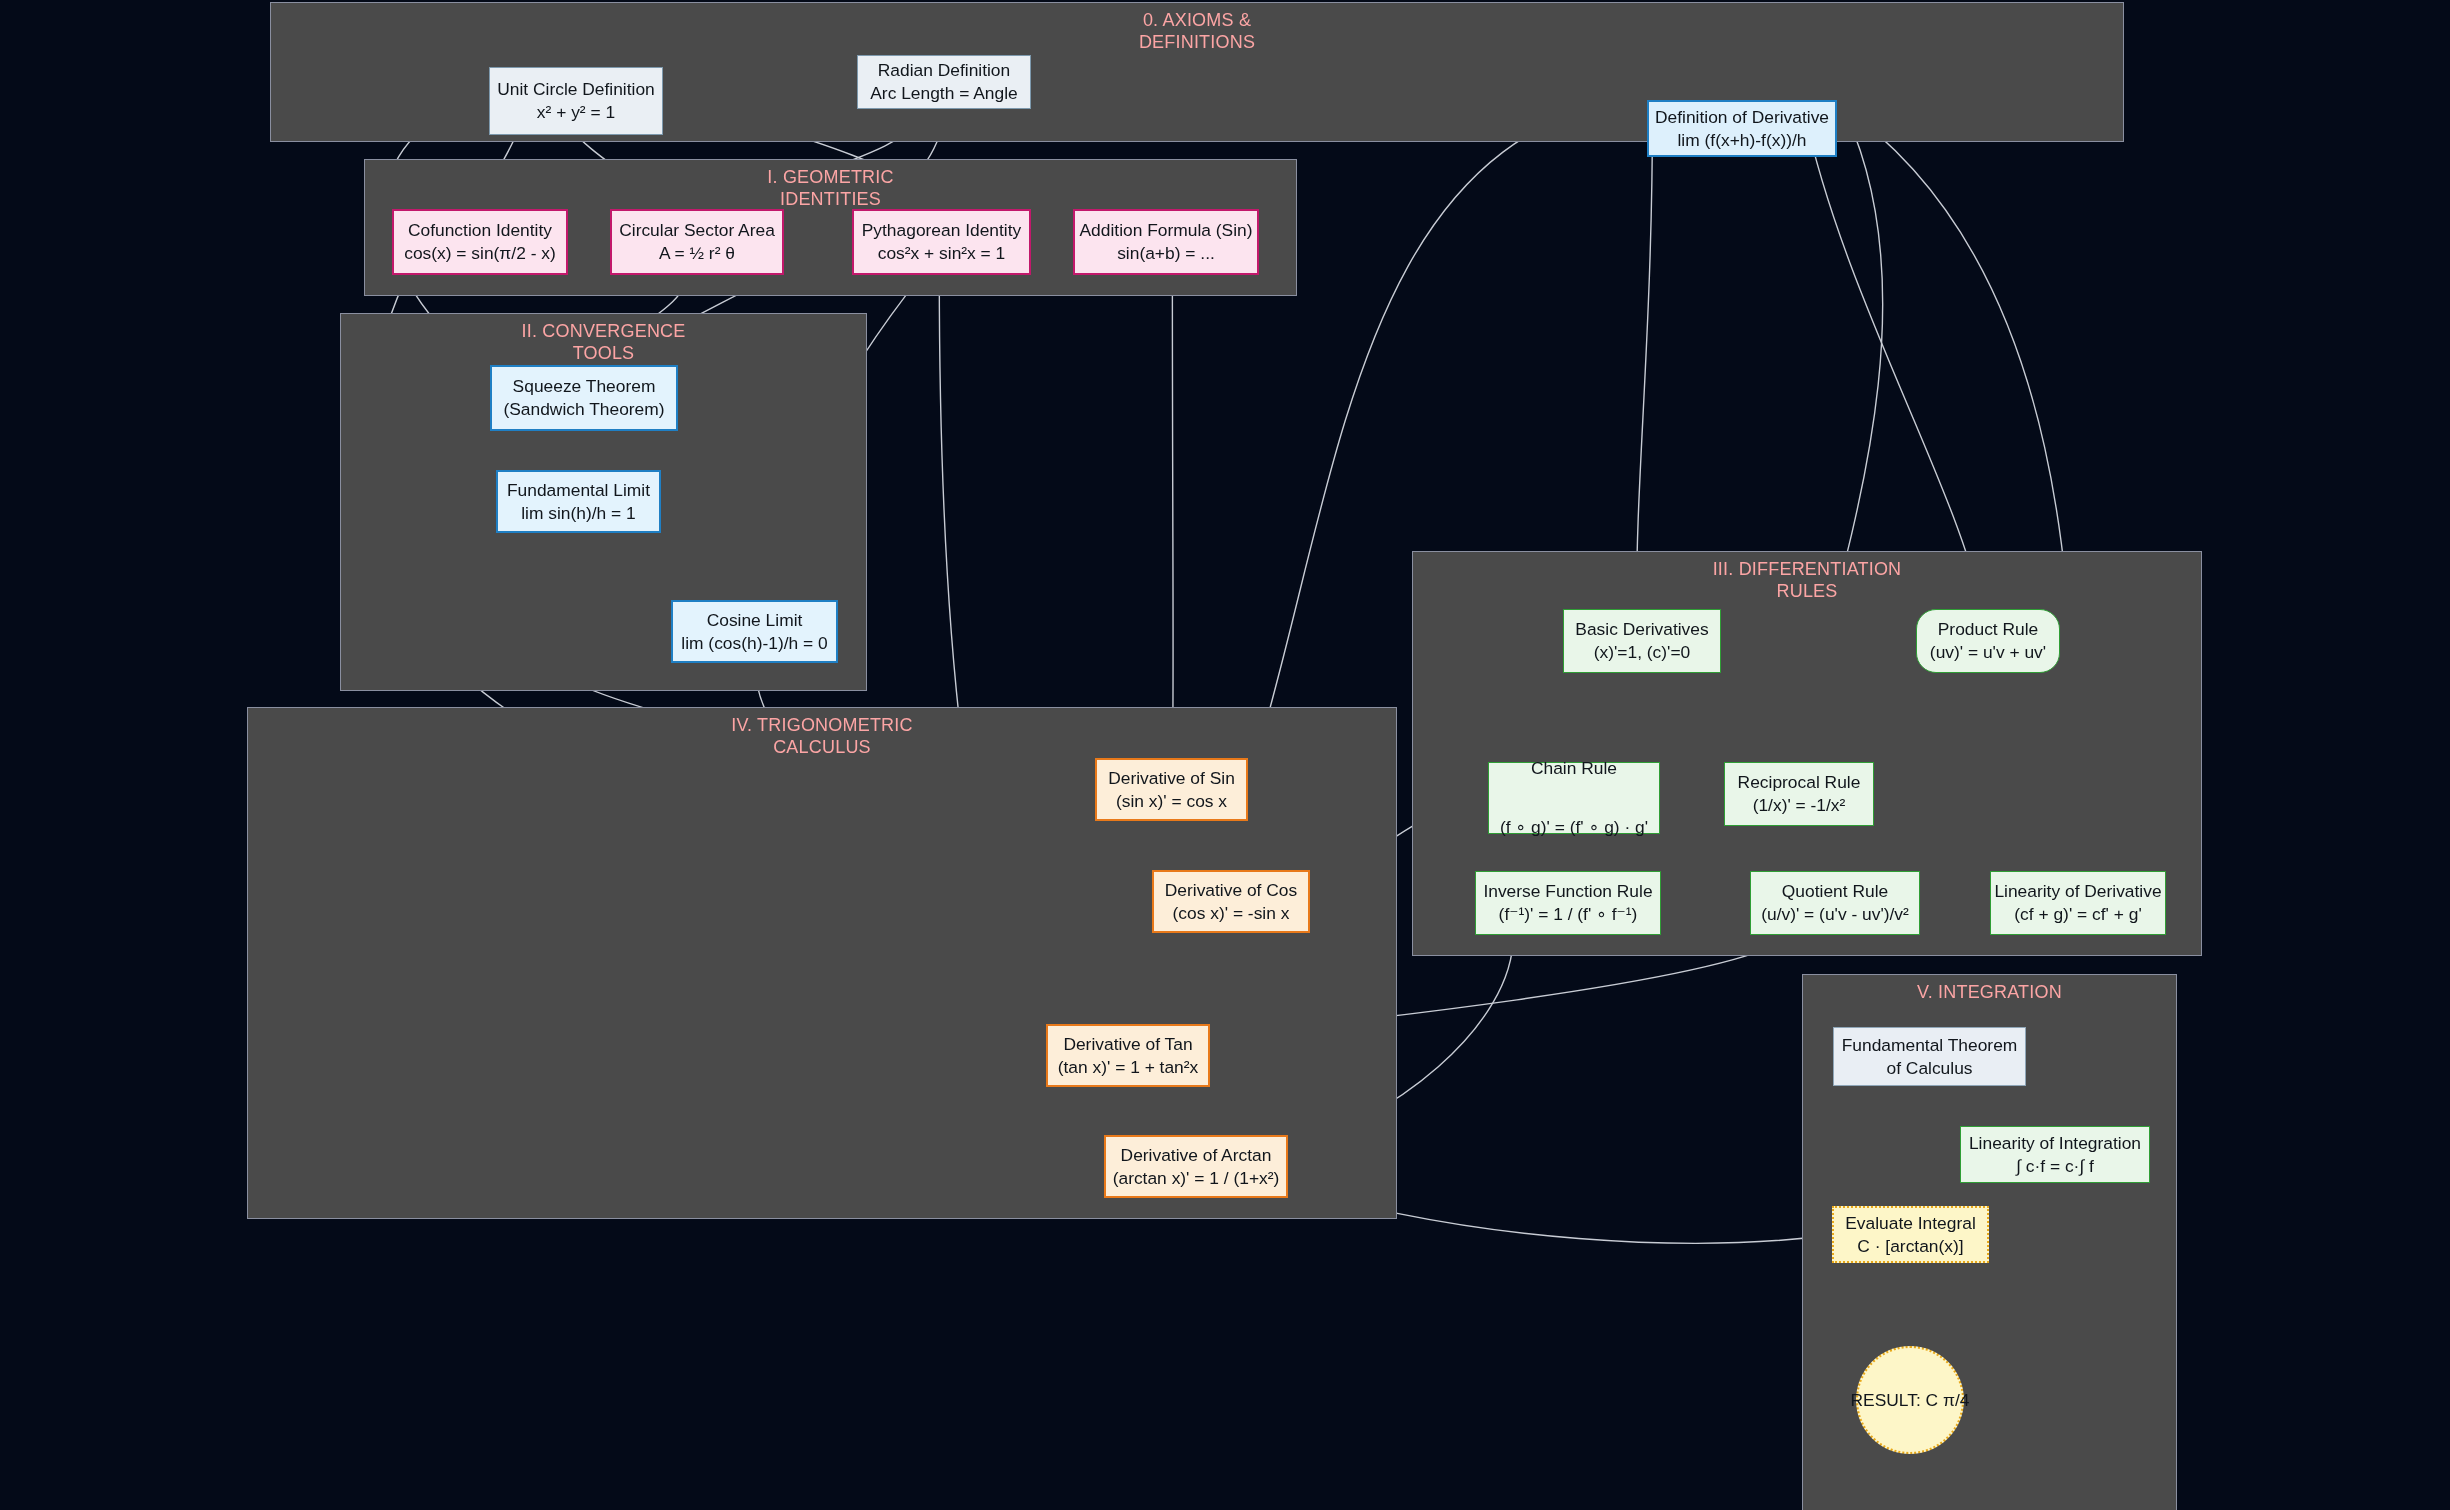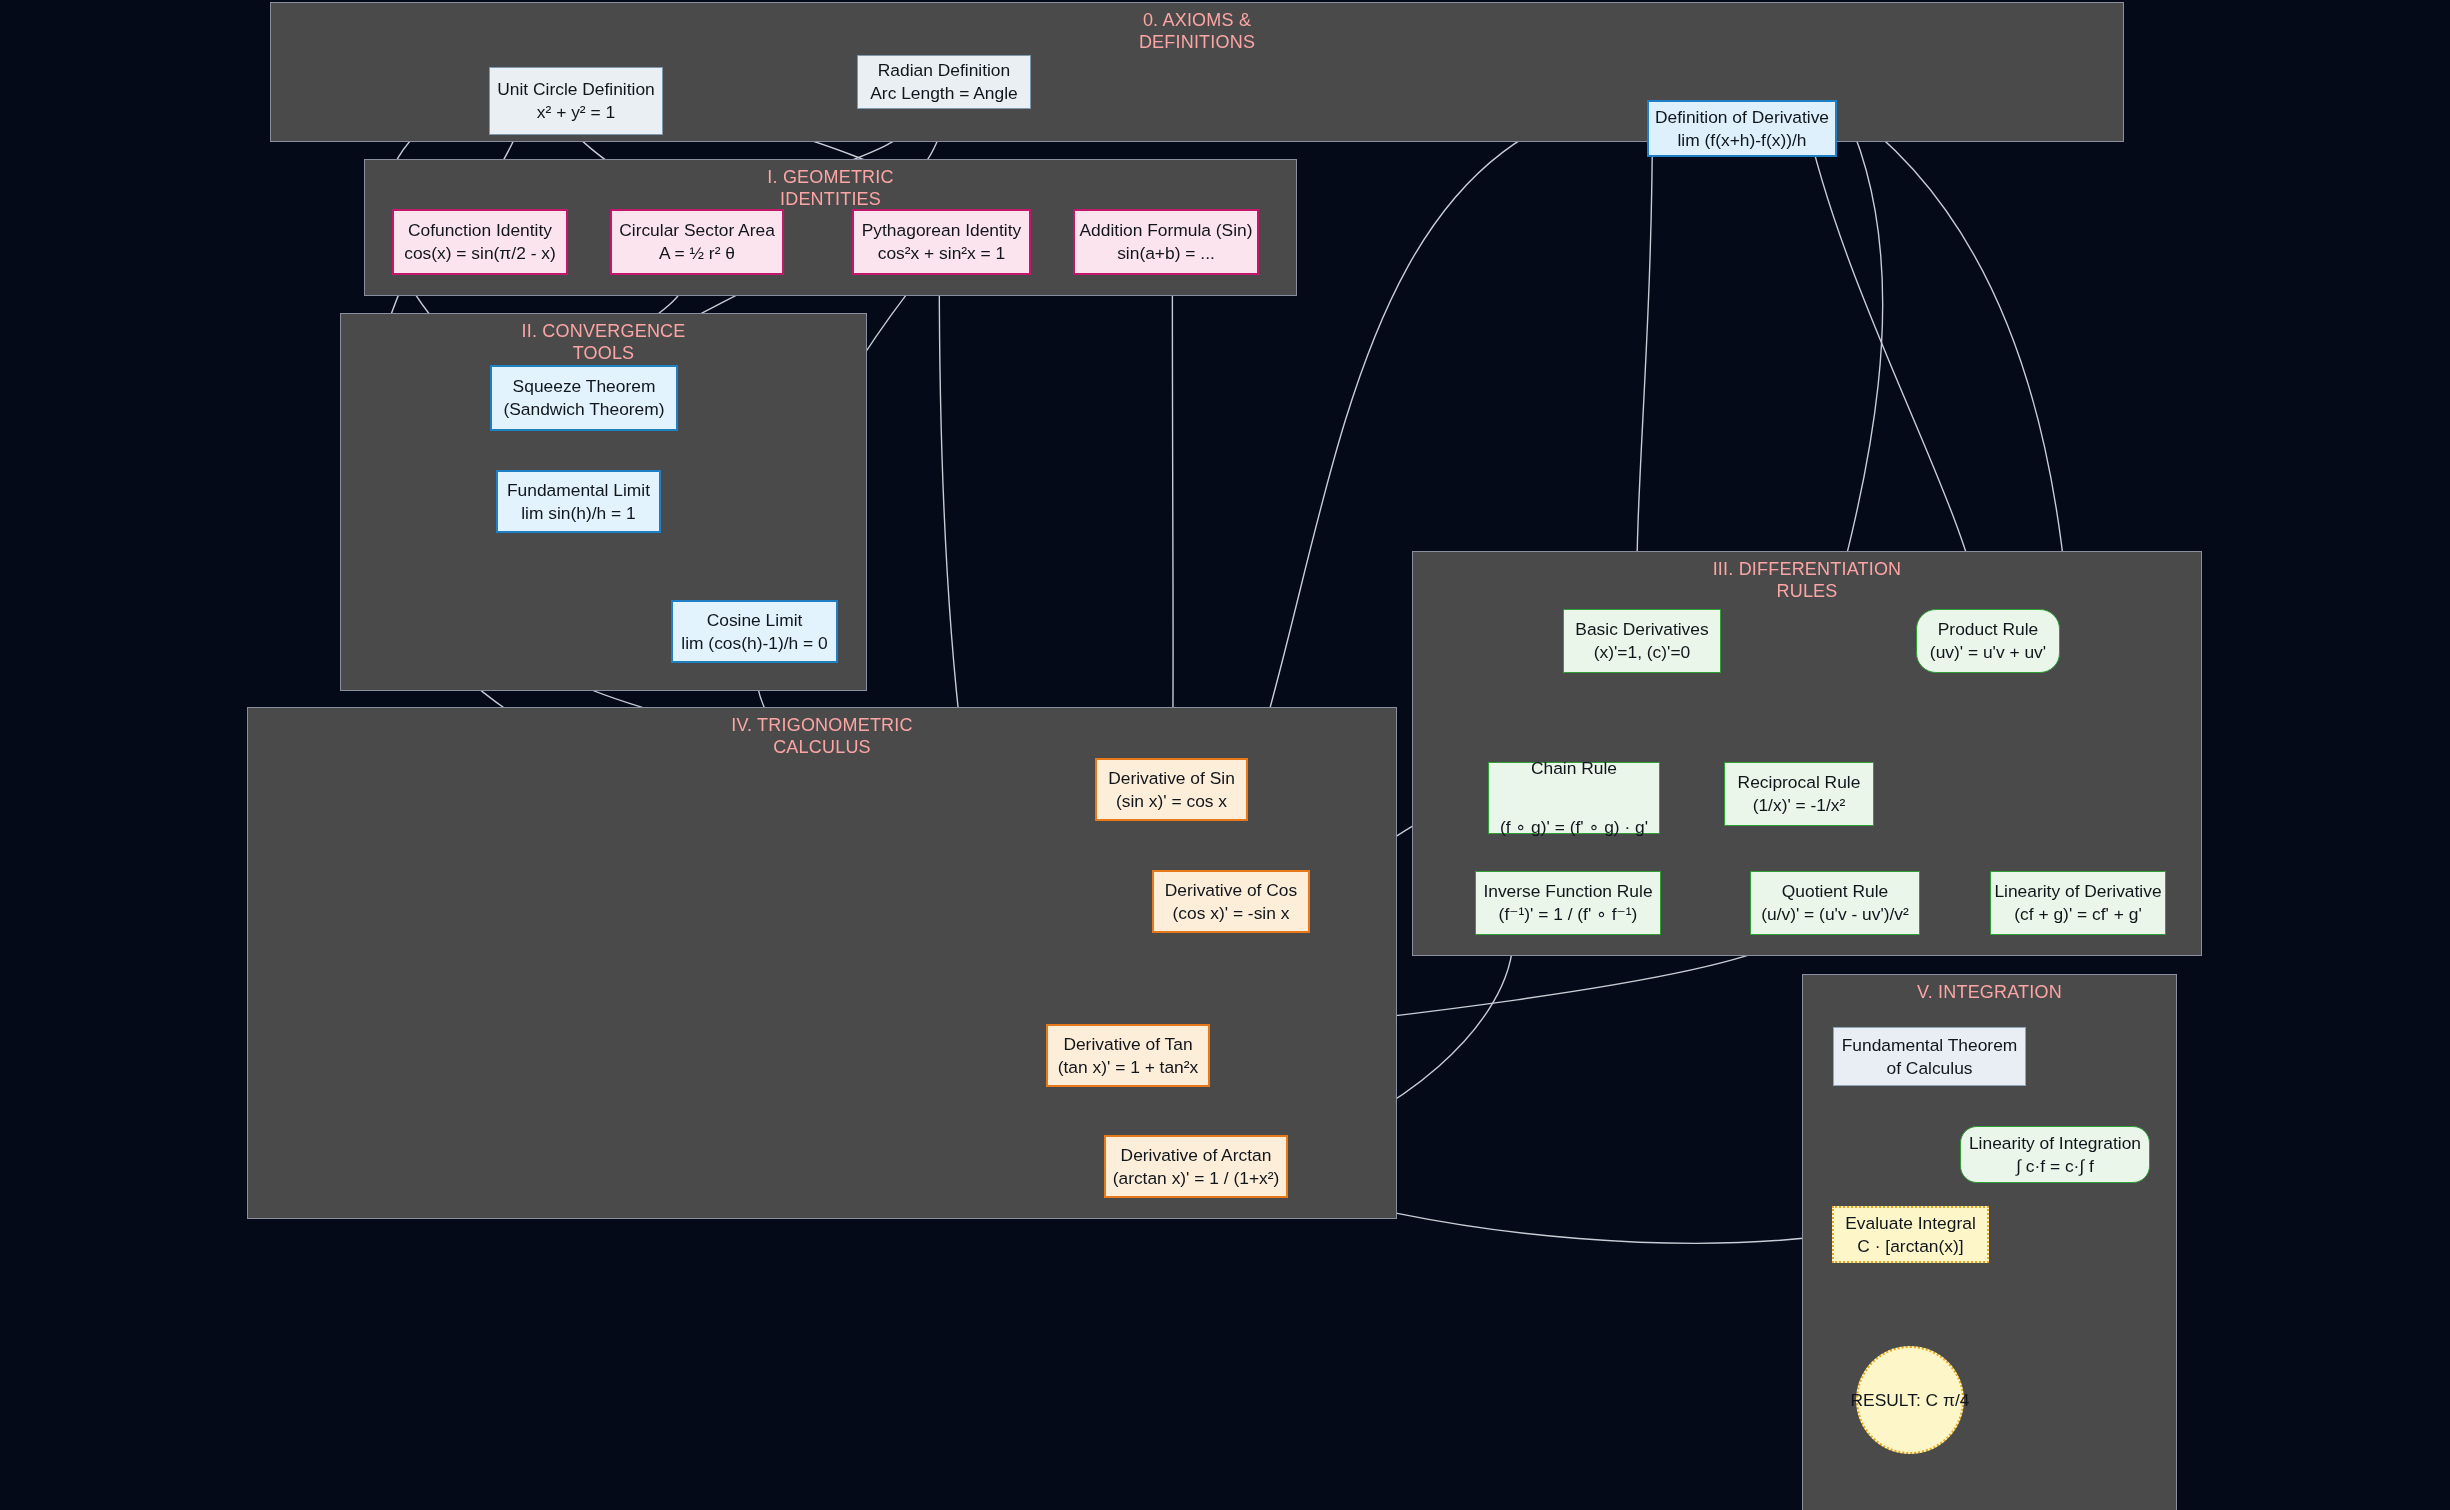--- a/index.html
+++ b/index.html
@@ -207,21 +207,21 @@
         <span class="ln">(tan x)' = 1 + tan²x</span>
       </div>
       <div class="node n-trig" style="left: 1104px; top: 1135px; width: 184px; height: 63px;">
         <span class="ln">Derivative of Arctan</span>
         <span class="ln">(arctan x)' = 1 / (1+x²)</span>
       </div>
       <div class="node n-ftc" style="left: 1833px; top: 1027px; width: 193px; height: 59px;">
         <span class="ln">Fundamental Theorem</span>
         <span class="ln">of Calculus</span>
       </div>
-      <div class="node n-rule" style="left: 1960px; top: 1126px; width: 190px; height: 57px; border-radius: 17px;">
+      <div class="node n-rule" style="left: 1960px; top: 1126px; width: 190px; height: 57px;">
         <span class="ln">Linearity of Integration</span>
         <span class="ln">∫ c·f = c·∫ f</span>
       </div>
       <div class="node n-eval" style="left: 1832px; top: 1206px; width: 157px; height: 57px;">
         <span class="ln">Evaluate Integral</span>
         <span class="ln">C · [arctan(x)]</span>
       </div>
       <div class="node n-result" style="left: 1856px; top: 1346px; width: 108px; height: 108px;">
         <span class="ln">RESULT: C π/4</span>
       </div>

